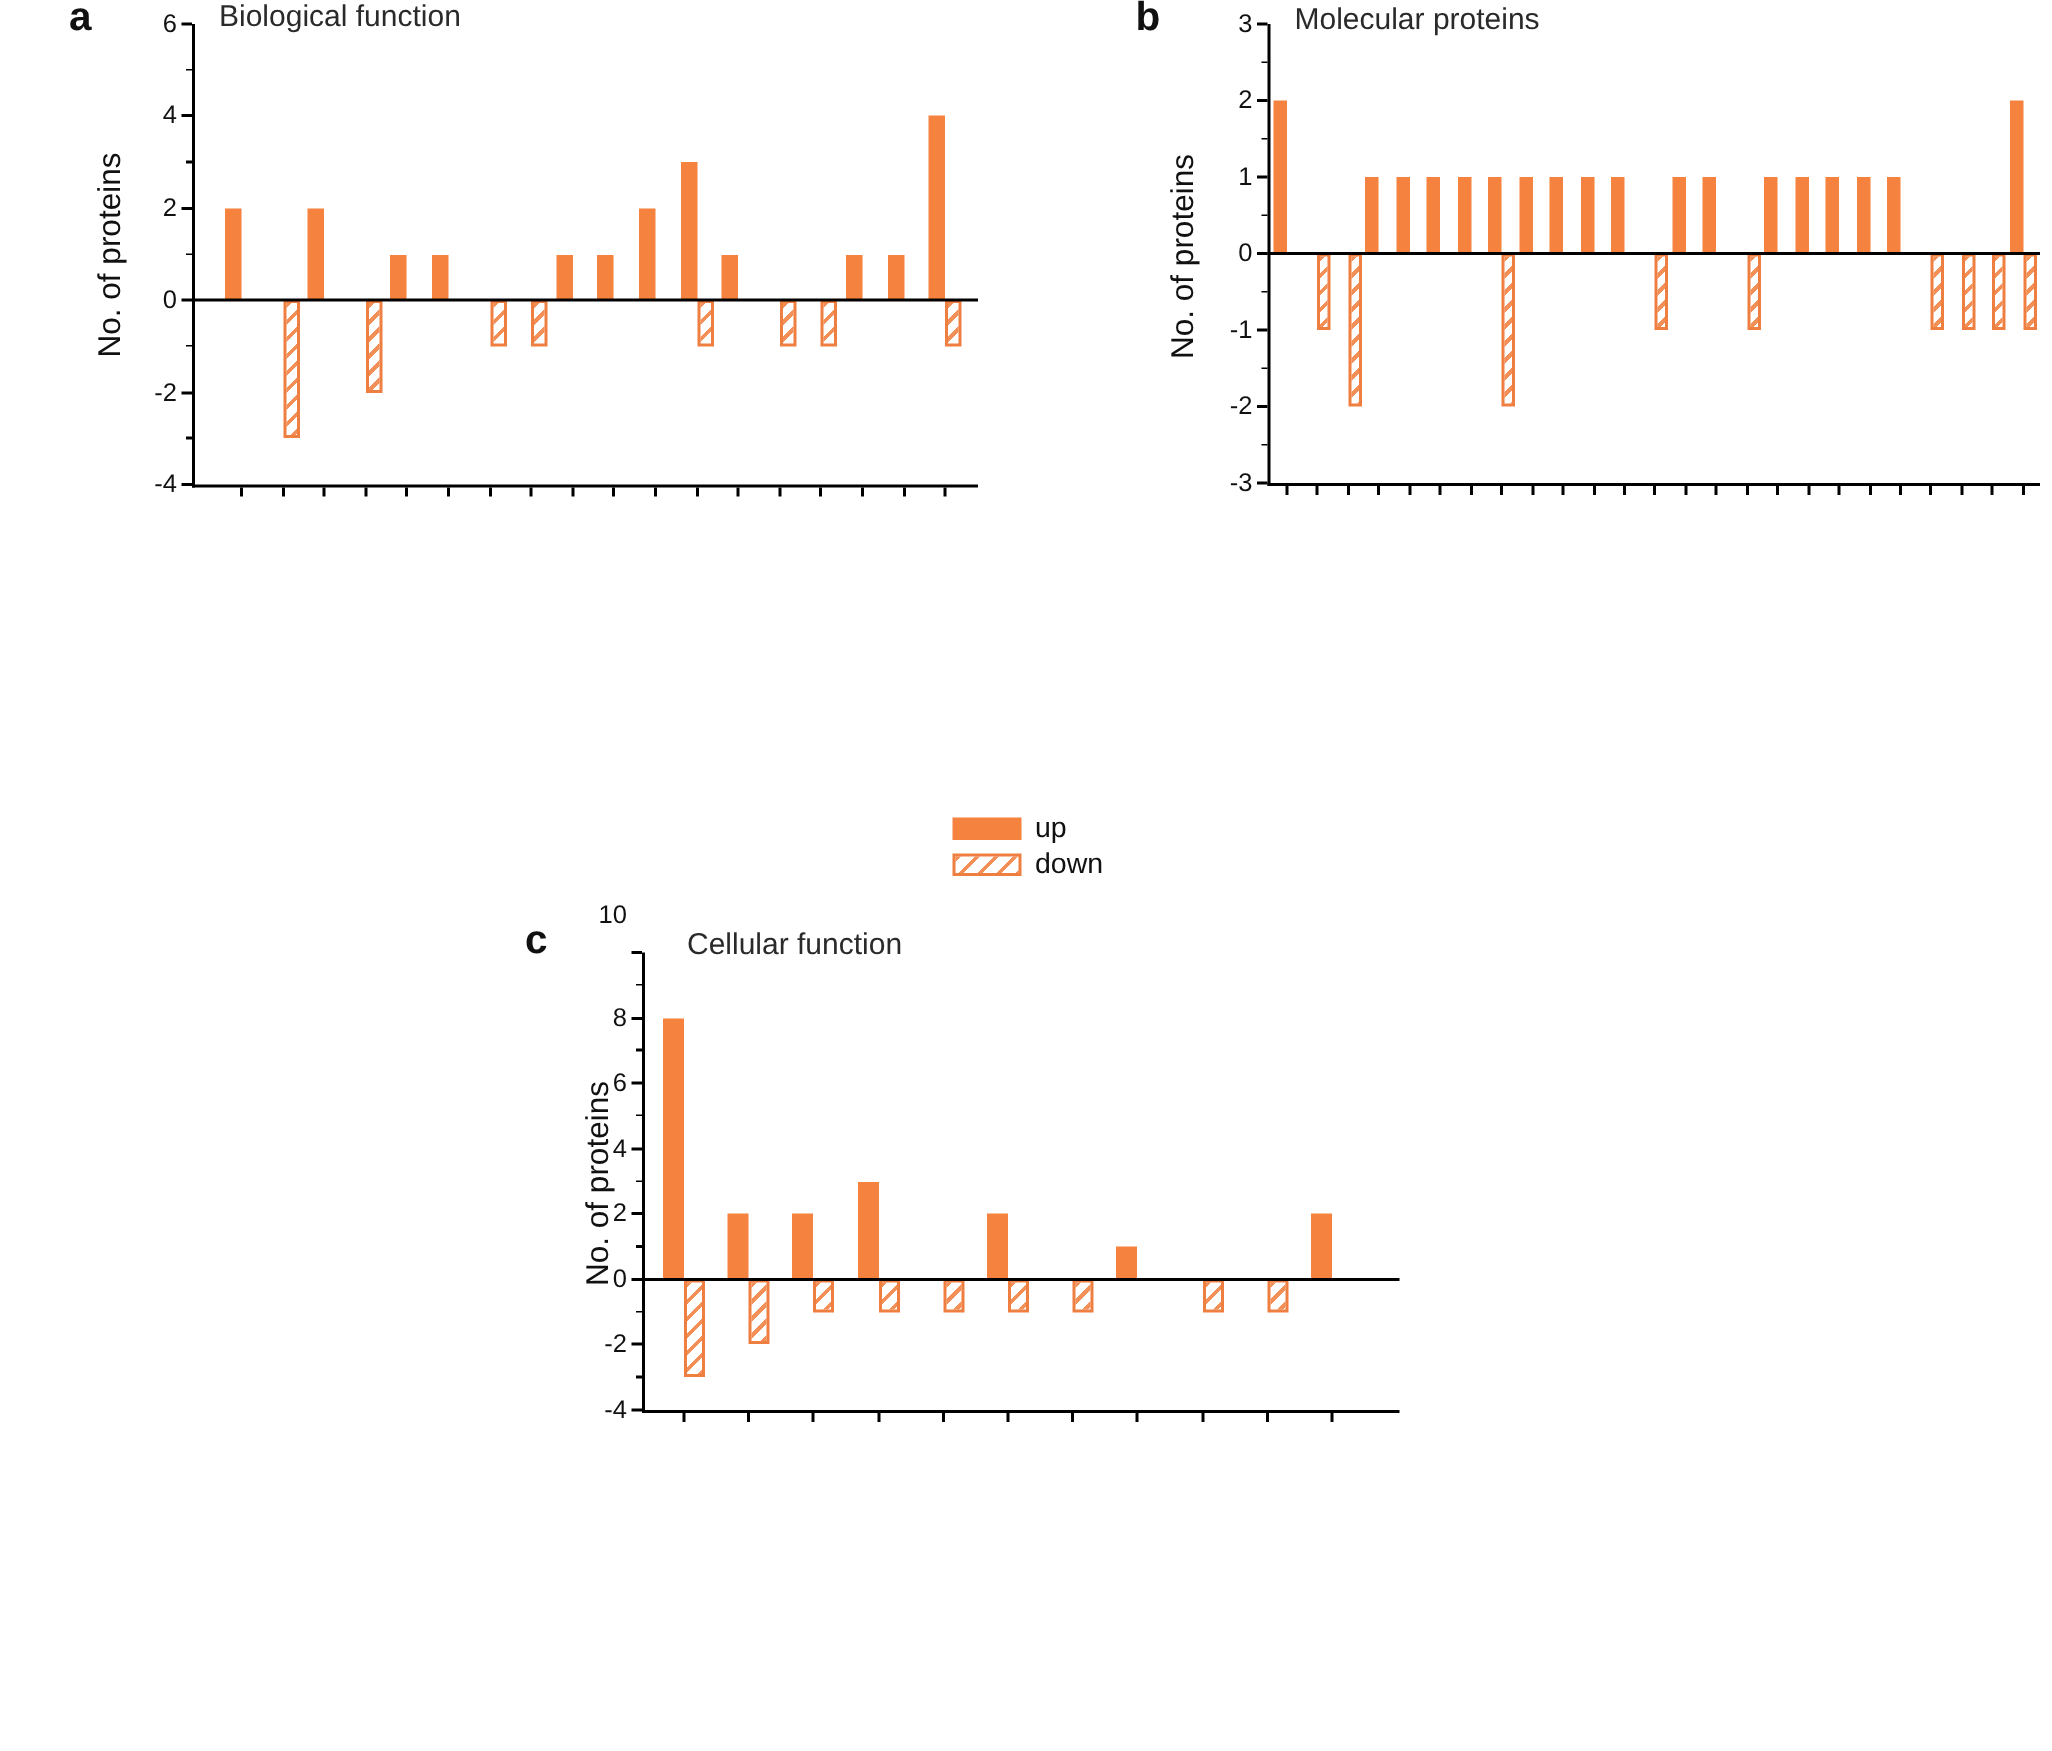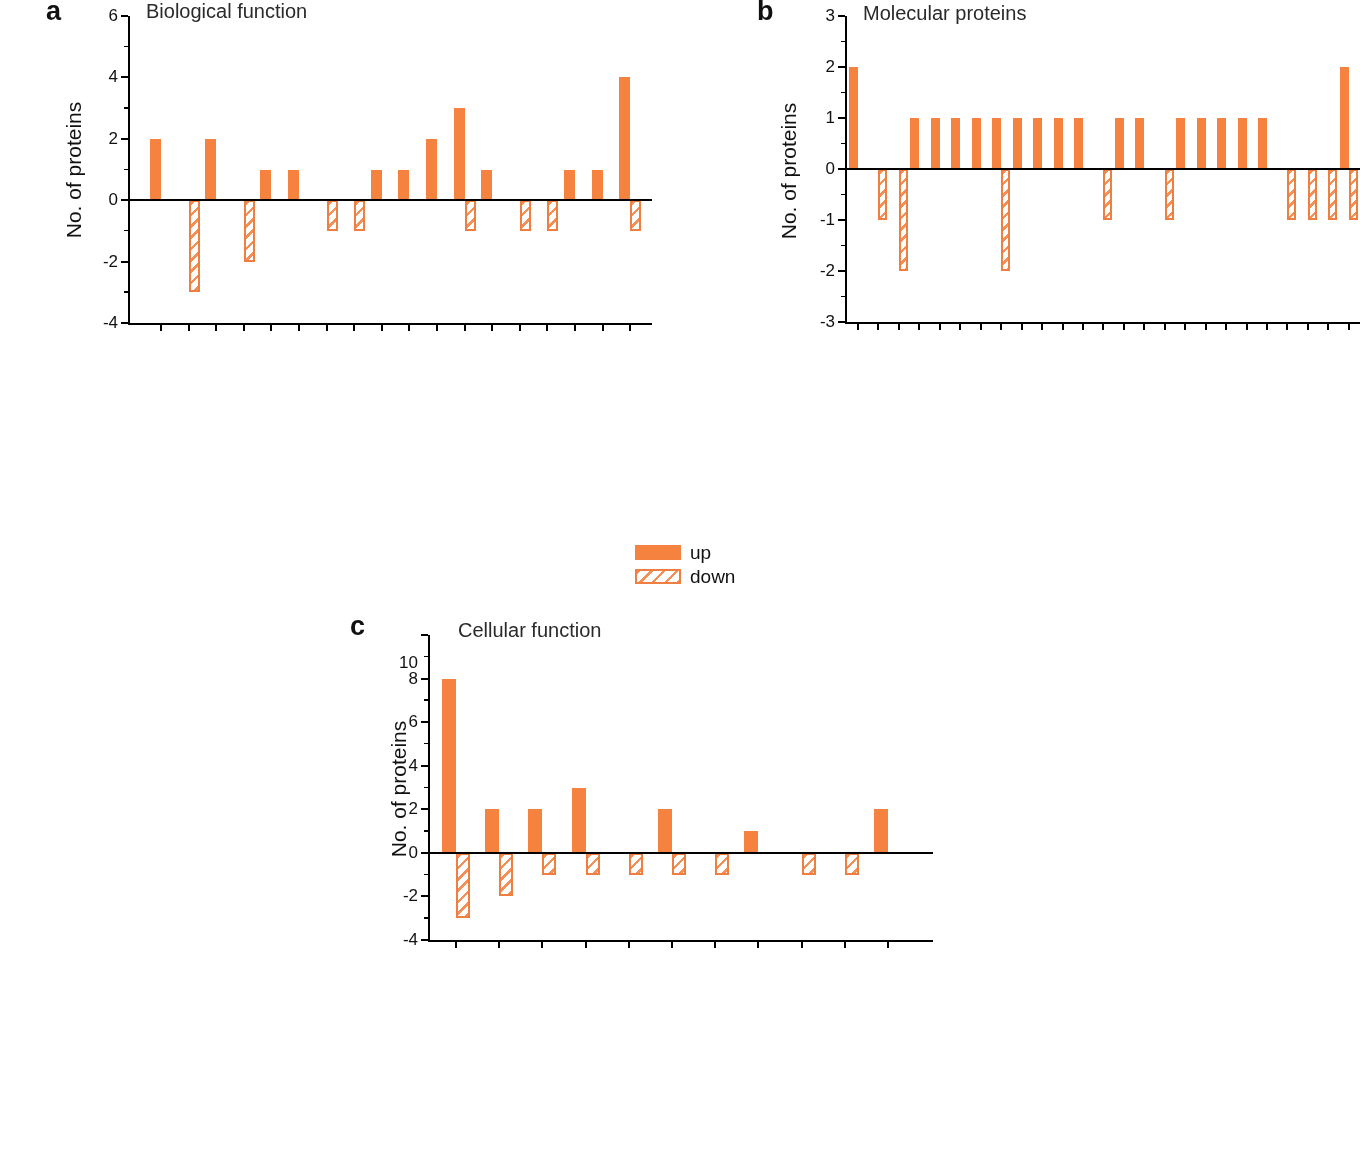--- a/index.html
+++ b/index.html
@@ -172,21 +172,21 @@
       <div class="bar-down" style="left: 1348.8px; top: 169px; width: 9px; height: 51px;"></div>
       <div class="zero-line" style="left: 845px; top: 168px; width: 515px; height: 2px;"></div>
     </section>
   <section class="panel" id="panel-c">
       <div class="p-letter" style="left: 350px; top: 611px;">c</div>
       <div class="p-title" style="left: 458px; top: 619px;">Cellular function</div>
       <div class="p-ylabel" style="left: 399px; top: 789px;">No. of proteins</div>
       <div class="axis" style="left: 428px; top: 635px; width: 2px; height: 307px;"></div>
       <div class="axis" style="left: 428px; top: 940px; width: 505px; height: 2px;"></div>
       <div class="ytick" style="left: 421px; top: 634px; width: 7px; height: 2px;"></div>
-      <div class="ytick-label" style="left: 368px; top: 653px; text-align: right;">10</div>
+      <div class="ytick-label" style="left: 368px; top: 600px; text-align: right;">10</div>
       <div class="ytick" style="left: 424px; top: 655.786px; width: 4px; height: 1.5px;"></div>
       <div class="ytick" style="left: 421px; top: 677.571px; width: 7px; height: 2px;"></div>
       <div class="ytick-label" style="left: 368px; top: 668.571px;">8</div>
       <div class="ytick" style="left: 424px; top: 699.357px; width: 4px; height: 1.5px;"></div>
       <div class="ytick" style="left: 421px; top: 721.143px; width: 7px; height: 2px;"></div>
       <div class="ytick-label" style="left: 368px; top: 712.143px;">6</div>
       <div class="ytick" style="left: 424px; top: 742.929px; width: 4px; height: 1.5px;"></div>
       <div class="ytick" style="left: 421px; top: 764.714px; width: 7px; height: 2px;"></div>
       <div class="ytick-label" style="left: 368px; top: 755.714px;">4</div>
       <div class="ytick" style="left: 424px; top: 786.5px; width: 4px; height: 1.5px;"></div>

